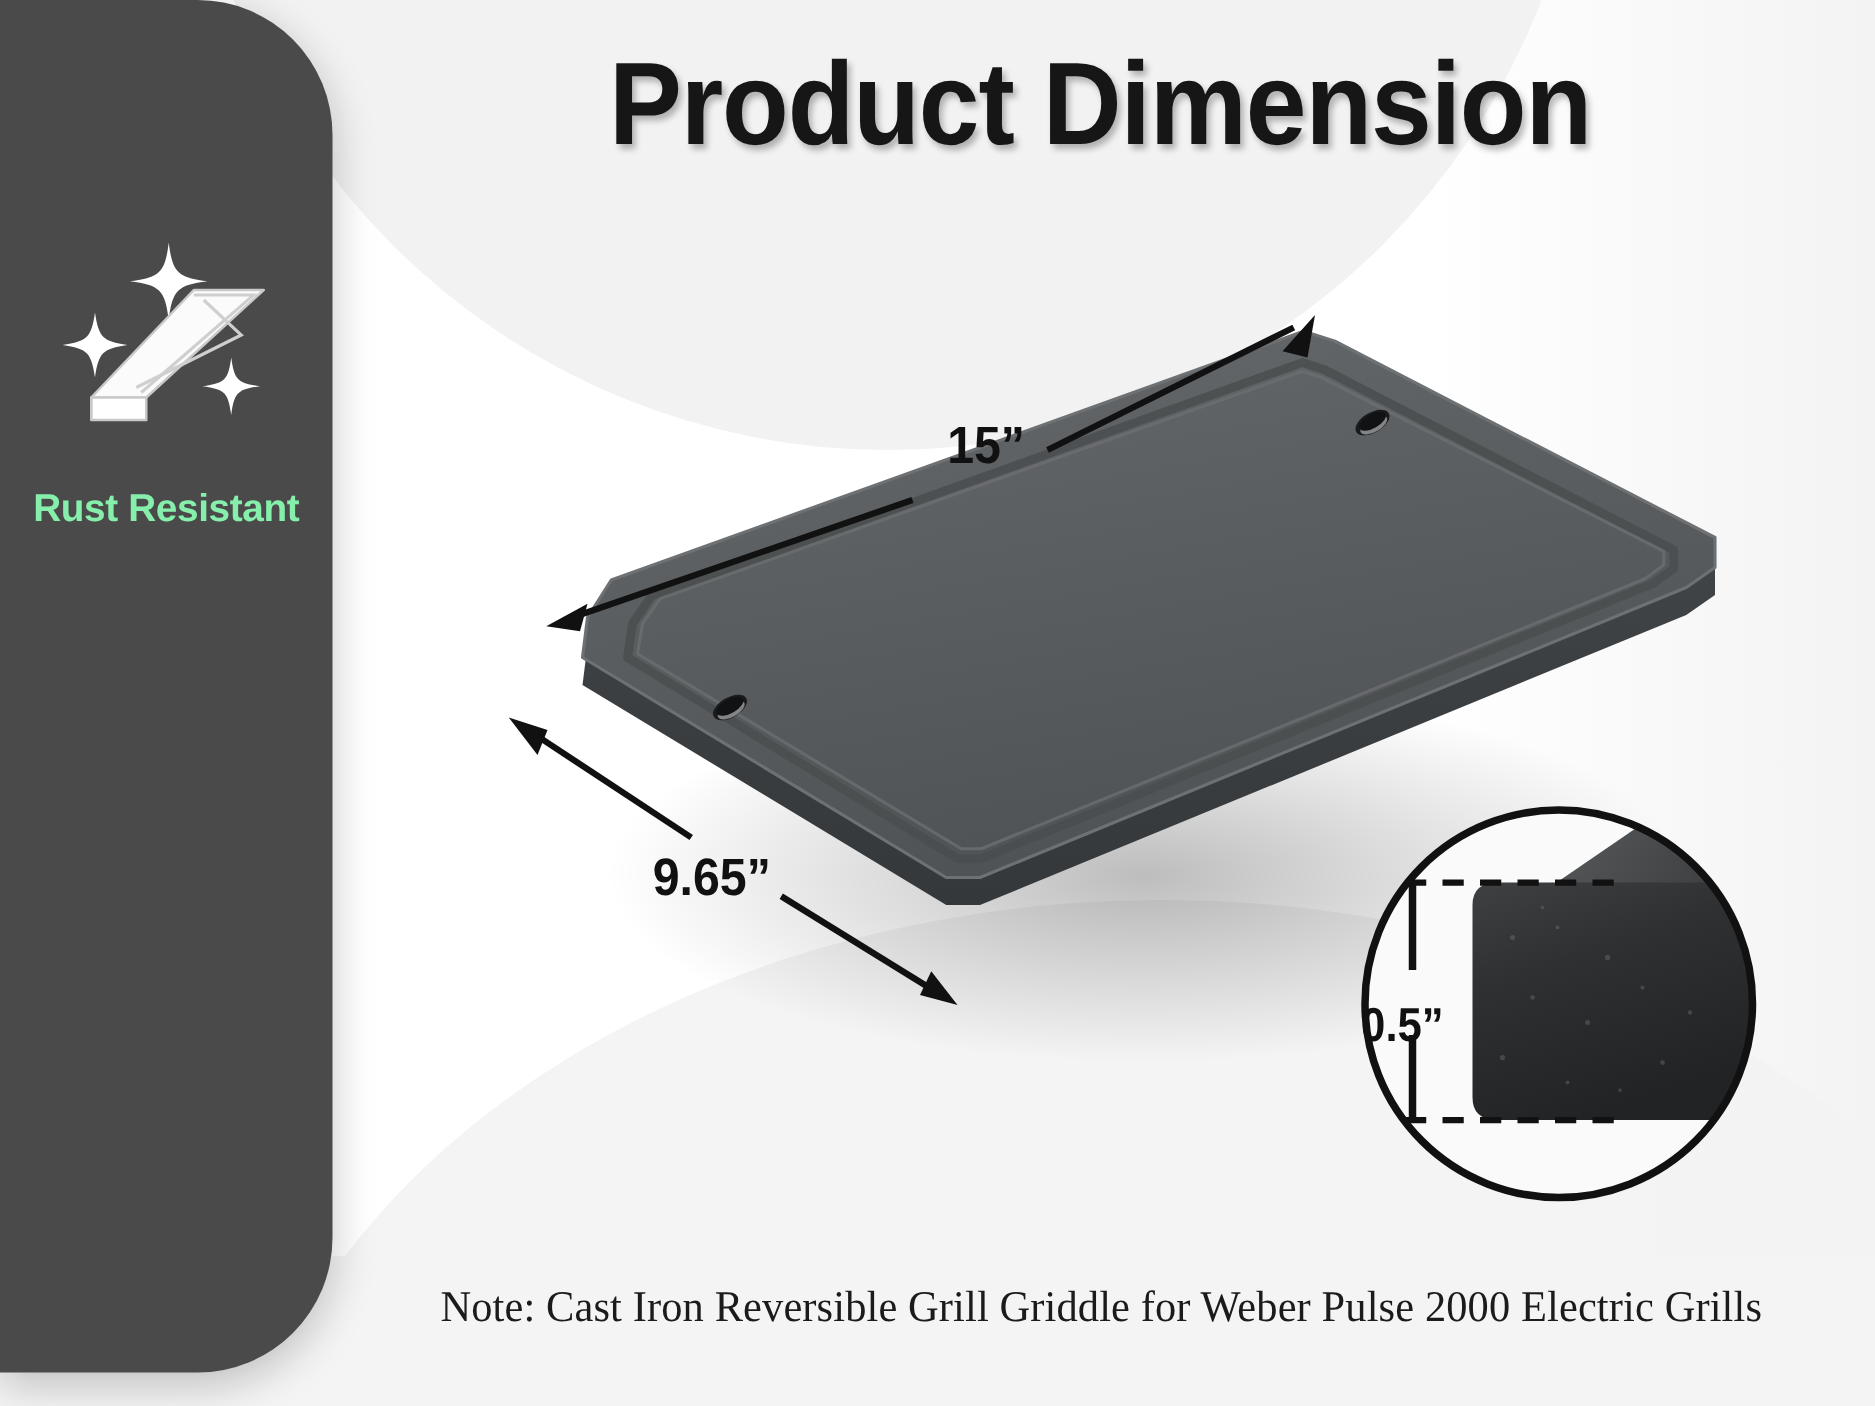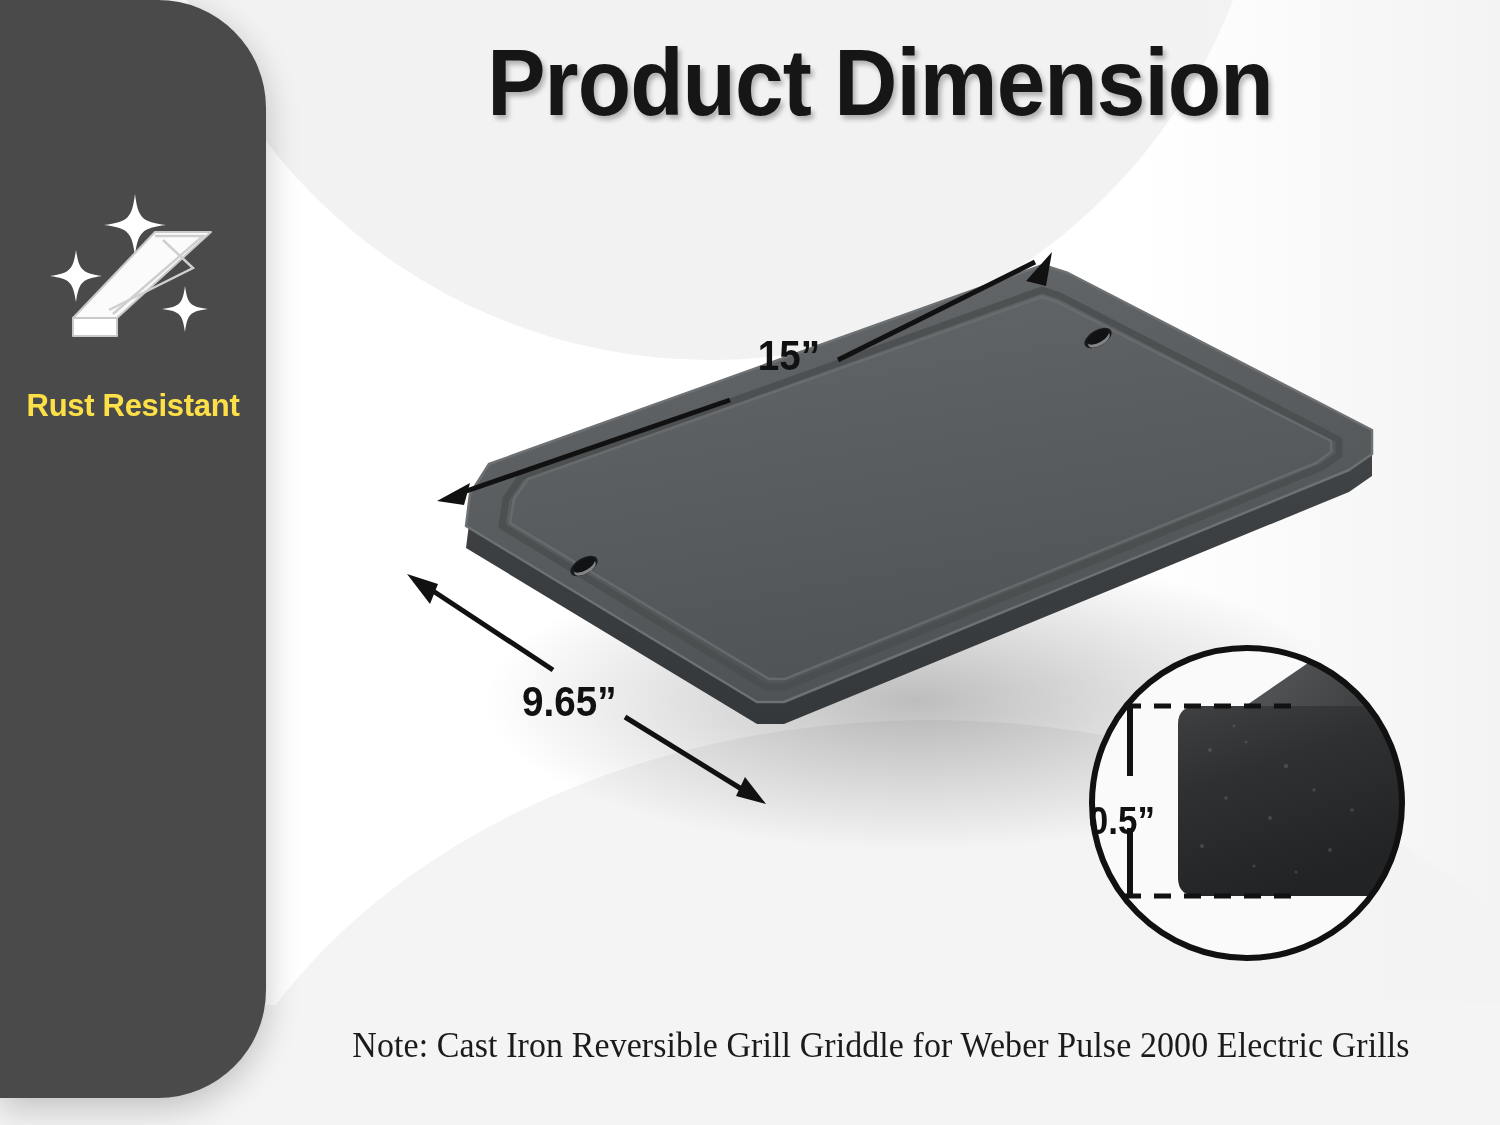--- a/index.html
+++ b/index.html
@@ -76,21 +76,21 @@
   }
   .feature-1 { top: 178px; }
   .feature-2 { top: 618px; }
   .feature-icon {
     display: block;
     margin: 0 auto;
   }
   .feature-label {
     display: block;
     margin-top: 26px;
-    color: #fde047;
+    color: #86efac;
     font-family: "Liberation Sans", sans-serif;
     font-weight: bold;
     font-size: 31px;
     letter-spacing: -0.3px;
     white-space: nowrap;
   }
 
   
   .headline {
     position: absolute;

